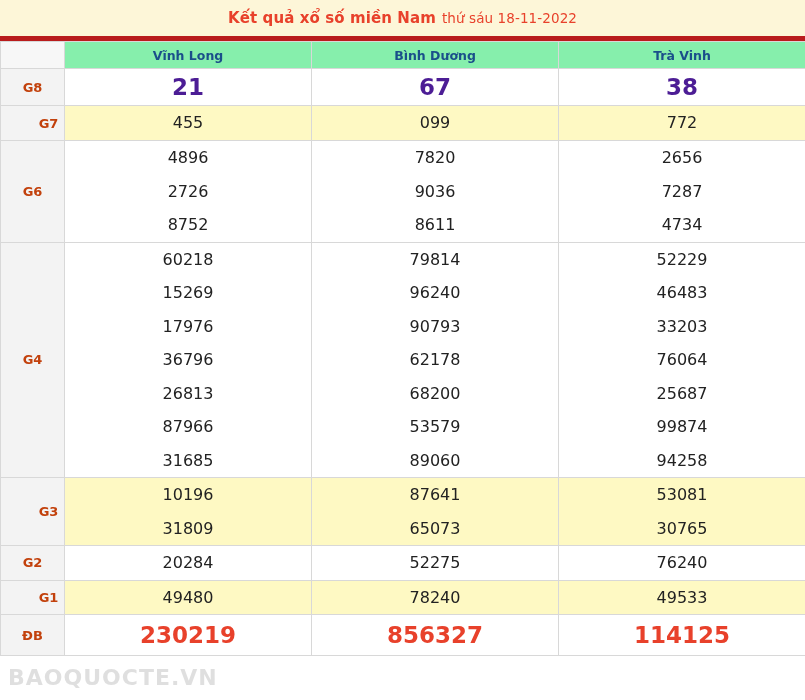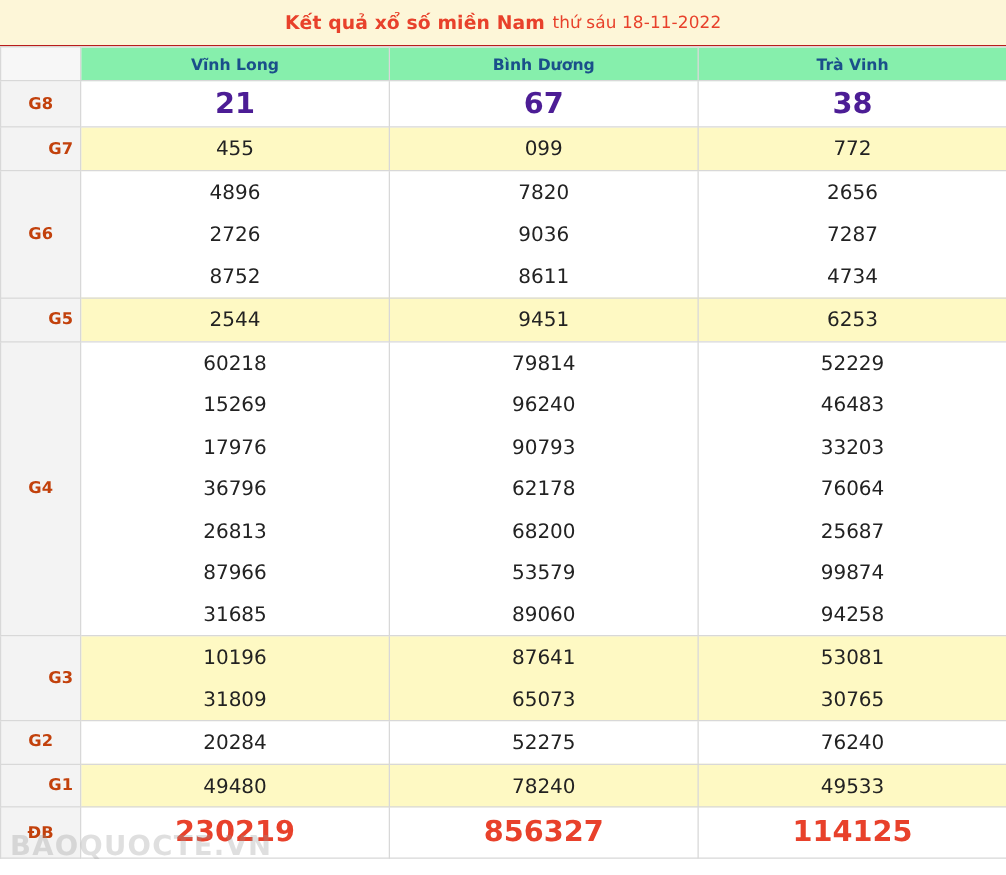--- a/index.html
+++ b/index.html
@@ -23,21 +23,21 @@
   }
 
   
   .header {
     height: 36px;
     background: #fdf6d8;
     display: flex;
     align-items: center;
     justify-content: center;
     gap: 6px;
-    border-bottom: 1px solid #b91c1c;
+    border-bottom: 5px solid #b91c1c;
   }
   .header-title {
     color: #e8412b;
     font-size: 15px;
     font-weight: bold;
     letter-spacing: 0.1px;
   }
   .header-date {
     color: #e8412b;
     font-size: 13.5px;
@@ -193,32 +193,20 @@
           <span class="num">9036</span>
           <span class="num">8611</span>
         </td>
         <td class="cell">
           <span class="num">2656</span>
           <span class="num">7287</span>
           <span class="num">4734</span>
         </td>
       </tr>
 
-      <tr class="g5 row-alt">
-        <td class="lbl">G5</td>
-        <td class="cell">
-            <span class="num">2544</span>
-          </td>
-        <td class="cell">
-            <span class="num">9451</span>
-          </td>
-        <td class="cell">
-            <span class="num">6253</span>
-          </td>
-      </tr>
 
       <tr class="g4">
         <td class="lbl">G4</td>
         <td class="cell">
           <span class="num">60218</span>
           <span class="num">15269</span>
           <span class="num">17976</span>
           <span class="num">36796</span>
           <span class="num">26813</span>
           <span class="num">87966</span>

